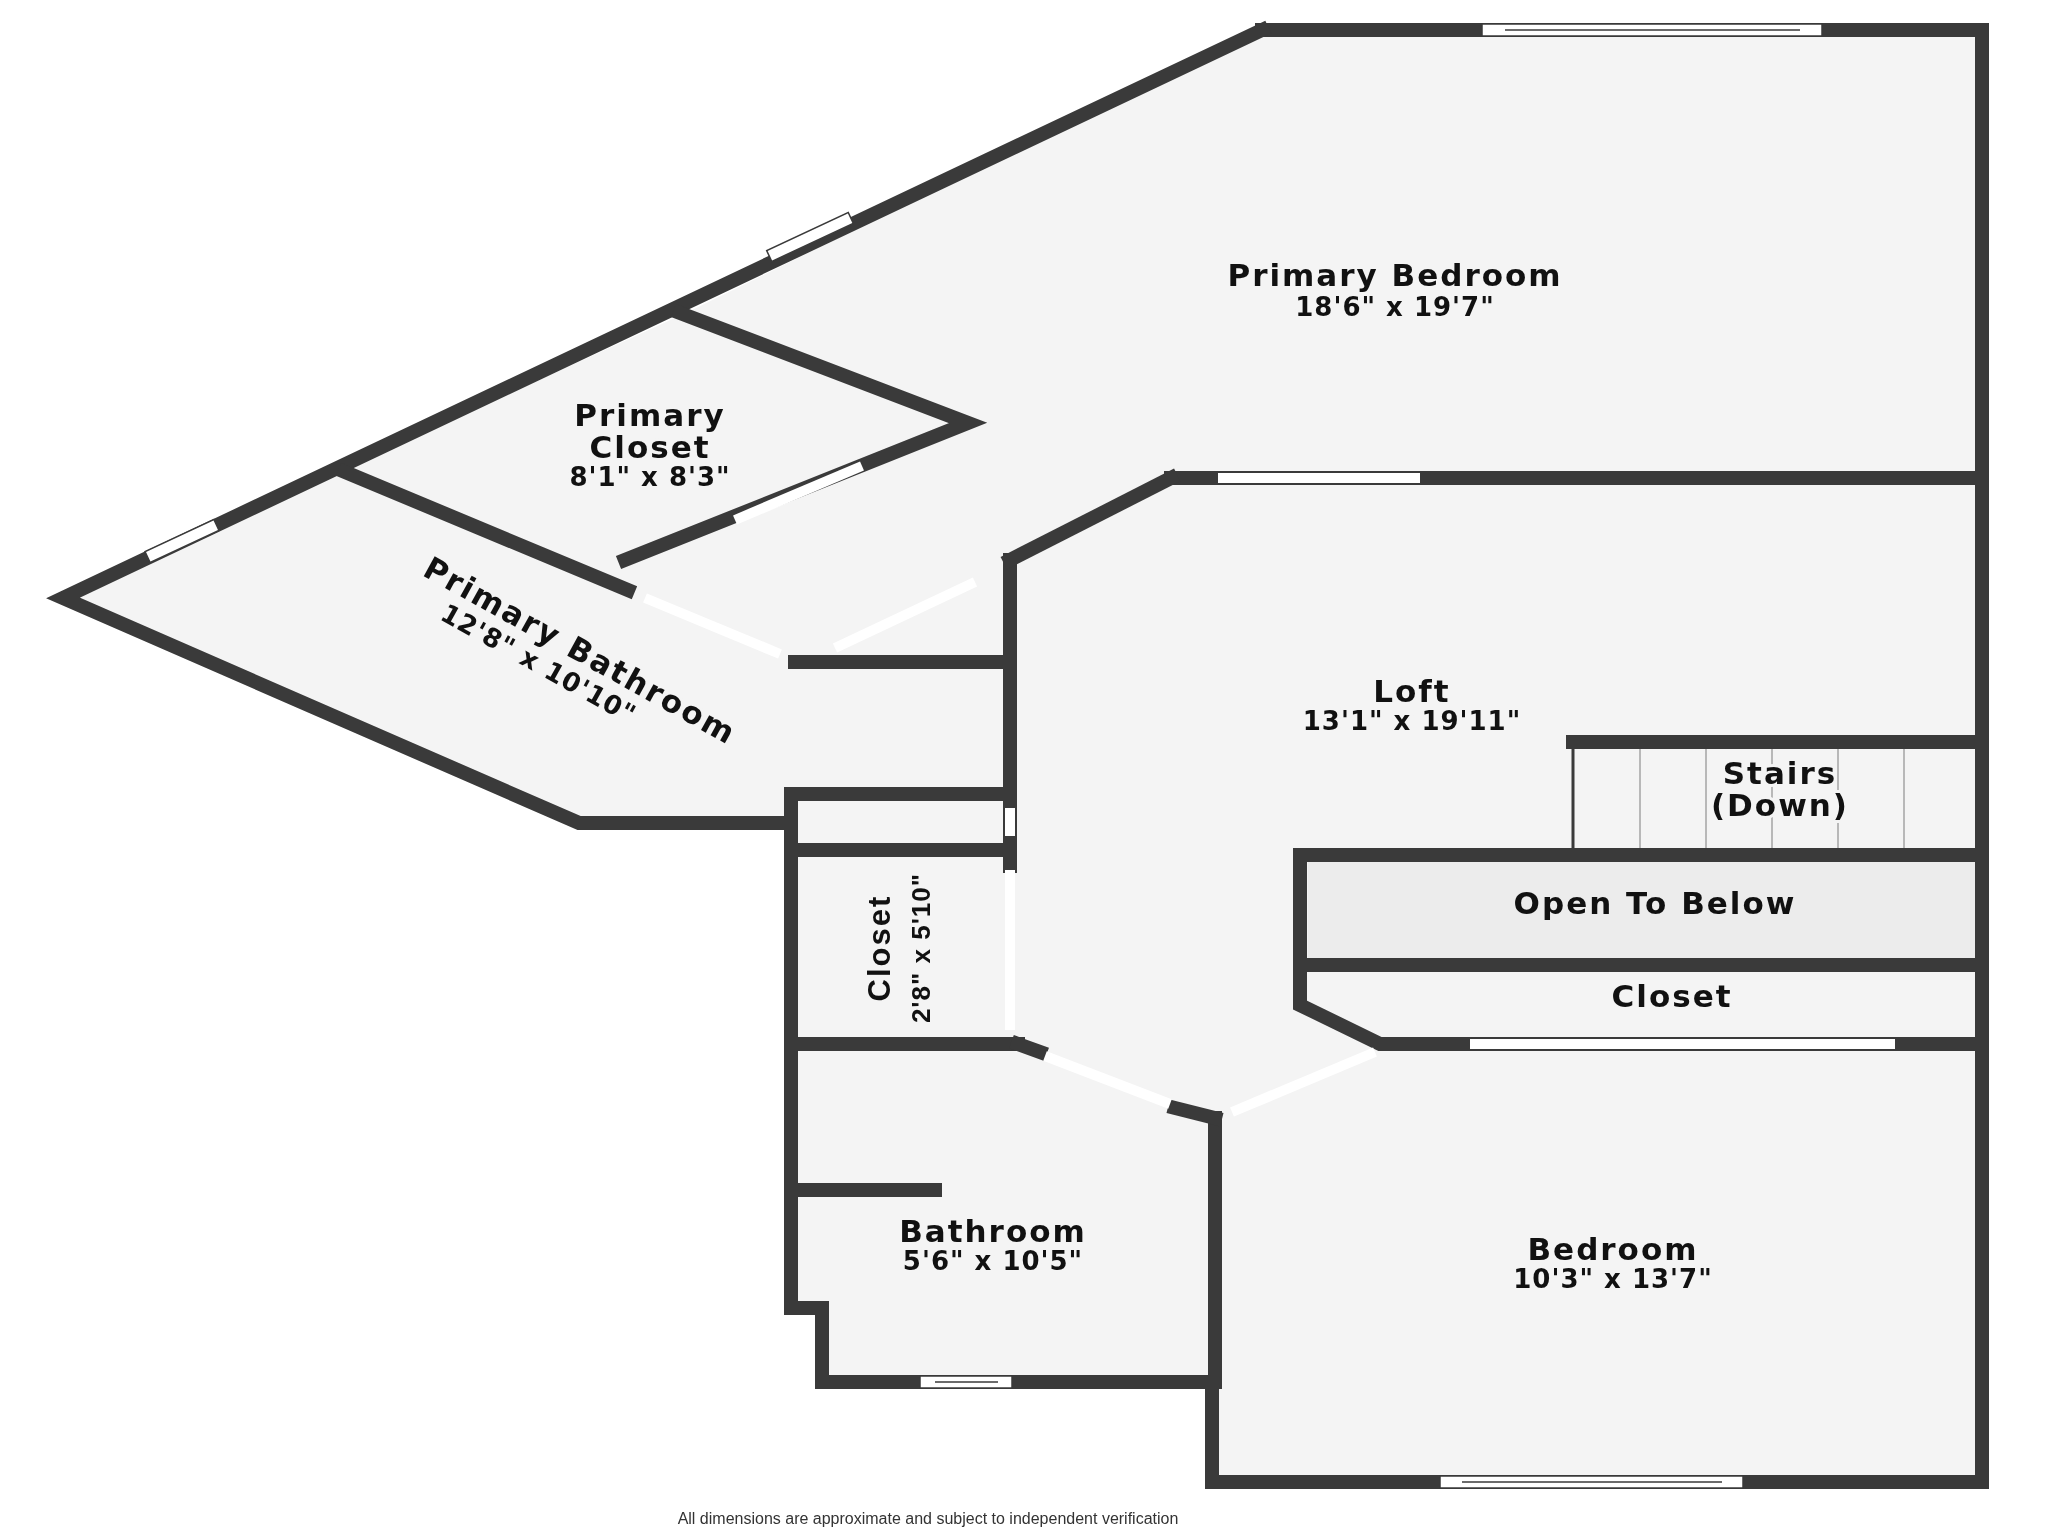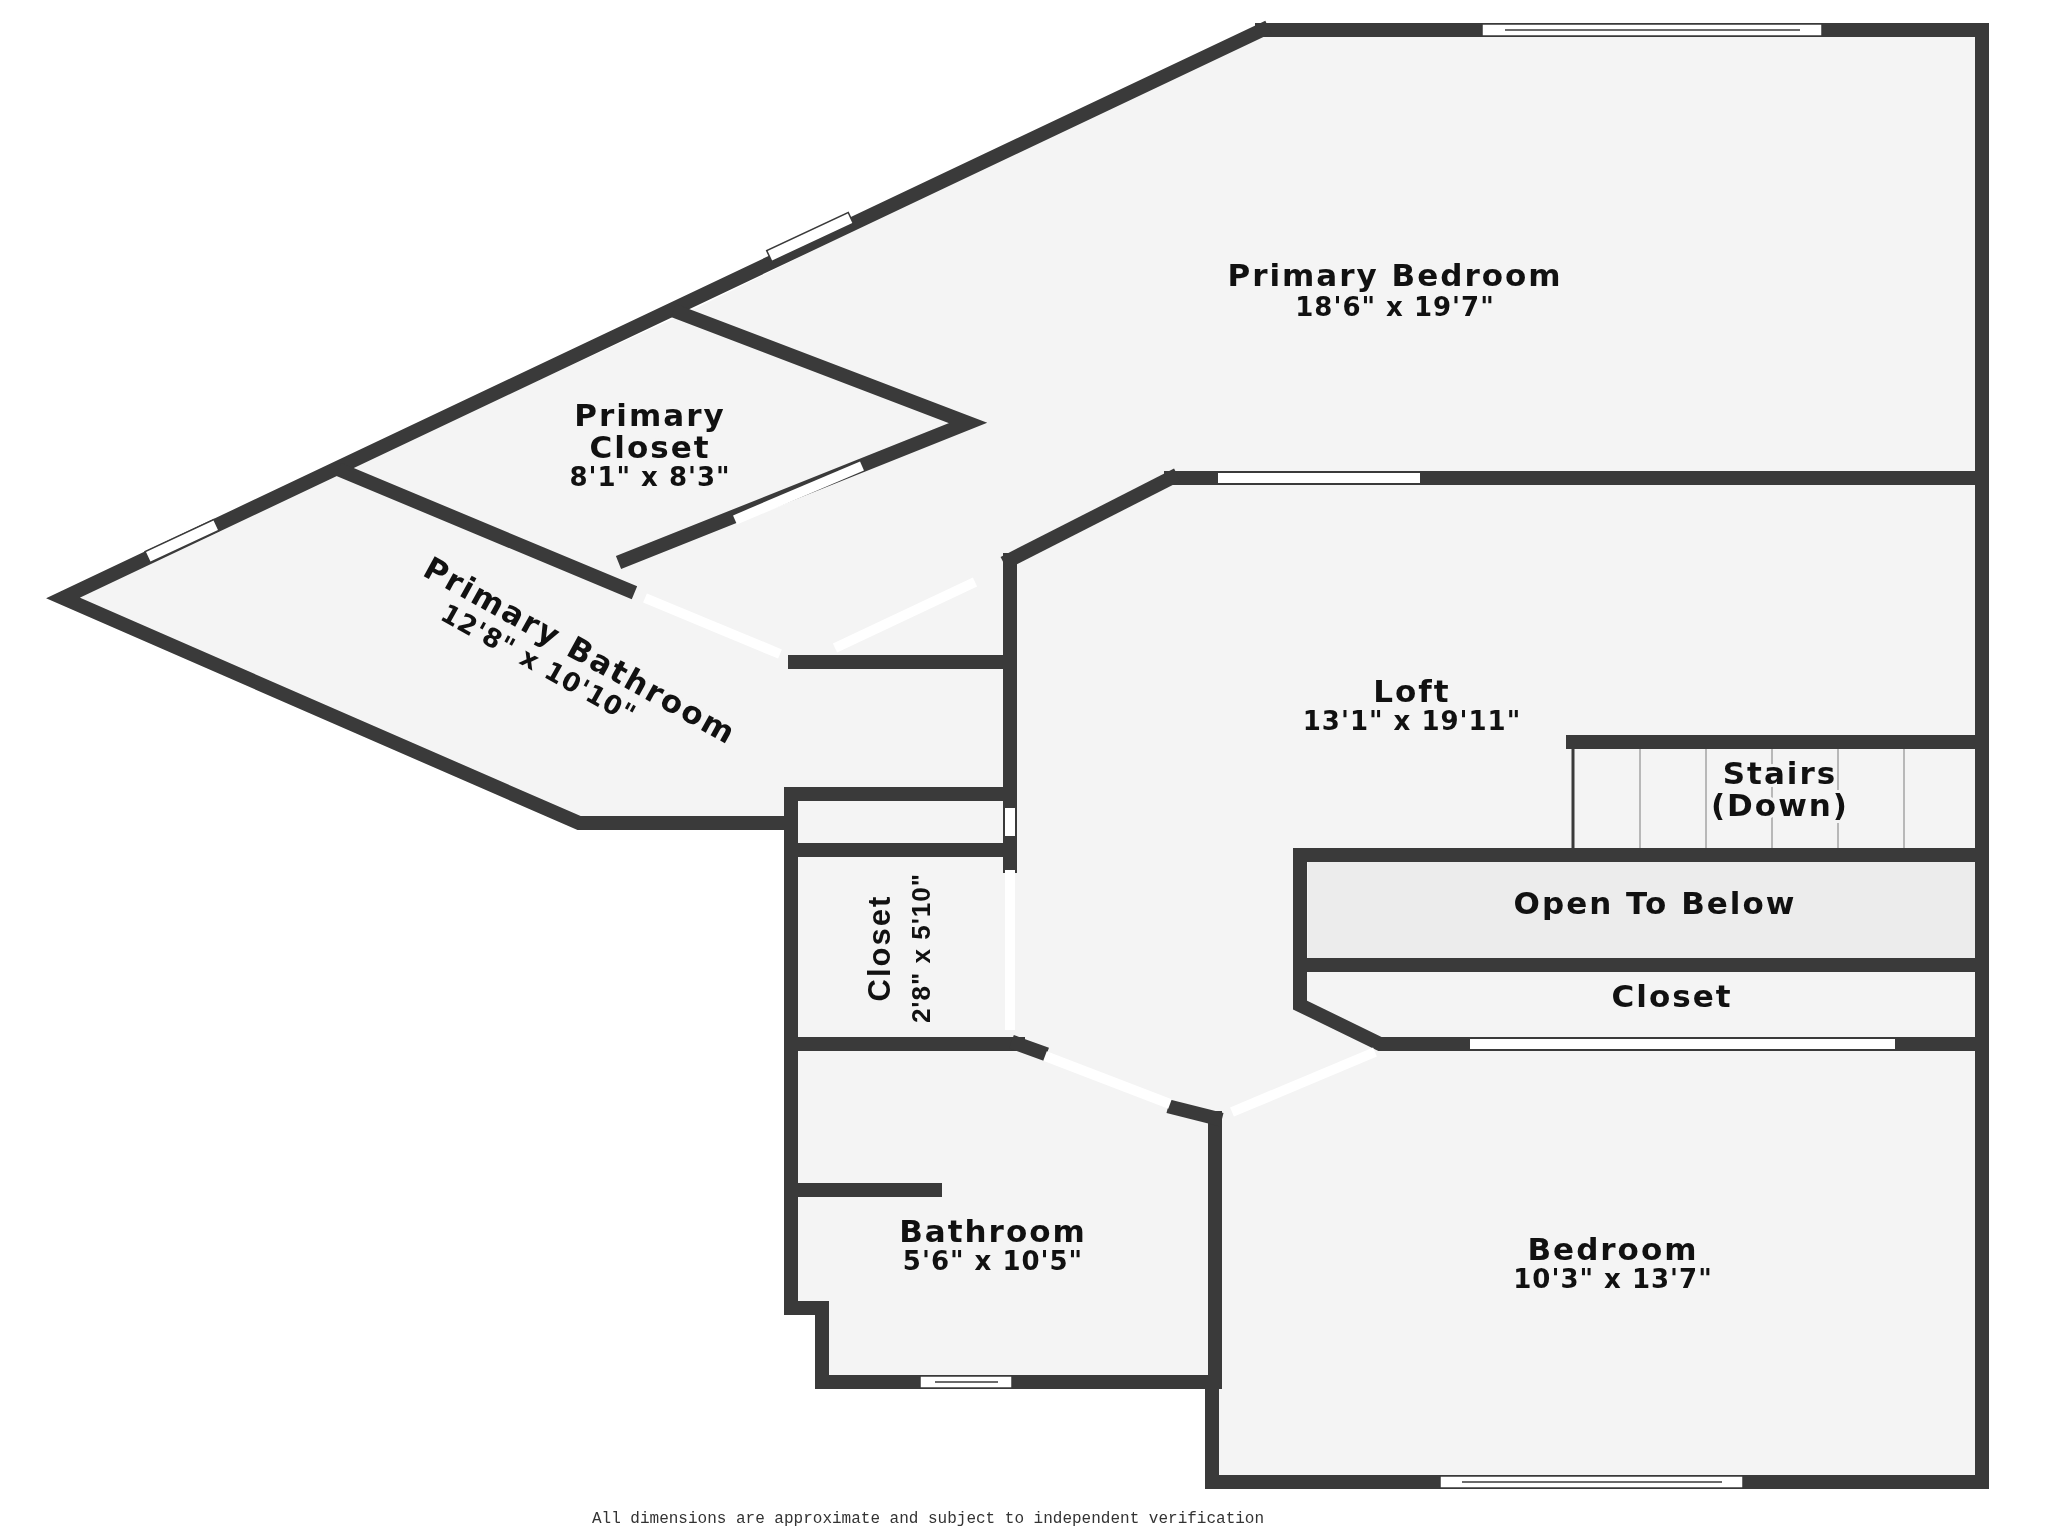--- a/index.html
+++ b/index.html
@@ -9,21 +9,21 @@
   .floor-dark { fill: #ececec; }
   .wall { stroke: #3a3a3a; stroke-width: 14; fill: none; stroke-linejoin: miter; stroke-linecap: square; }
   .wall-thin { stroke: #3a3a3a; stroke-width: 3; fill: none; }
   .door { stroke: #ffffff; stroke-width: 10; fill: none; }
   .win-bg { fill: #ffffff; stroke: #3a3a3a; stroke-width: 1.5; }
   .stair { stroke: #b8b8b8; stroke-width: 2; }
   .lbl { font-family: "DejaVu Sans", sans-serif; font-weight: bold; fill: #111; text-anchor: middle; paint-order: stroke; stroke: #f4f4f4; stroke-width: 6px; }
   .lbl-name { font-size: 31px; letter-spacing: 2px; }
   .lbl-dim { font-size: 26px; letter-spacing: 1px; }
   .lbl-cond { font-family: "Liberation Sans", sans-serif; }
-  .footer { position: absolute; left: 0; width: 1856px; top: 1510px; text-align: center; font-family: Liberation Mono, monospace; font-size: 16px; color: #333; }
+  .footer { position: absolute; left: 0; width: 1856px; top: 1510px; text-align: center; font-family: Liberation Sans, sans-serif; font-size: 16px; color: #333; }
 </style>
 </head>
 <body>
 
 <svg id="plan" viewBox="0 0 2048 1536" xmlns="http://www.w3.org/2000/svg">
 
   <g>
 
     <polygon class="floor" points="1262,30 1982,30 1982,1482 1212,1482 1212,1382 822,1382 822,1308 791,1308 791,823 579,823 63,598 688,312 1262,30"></polygon>
 

